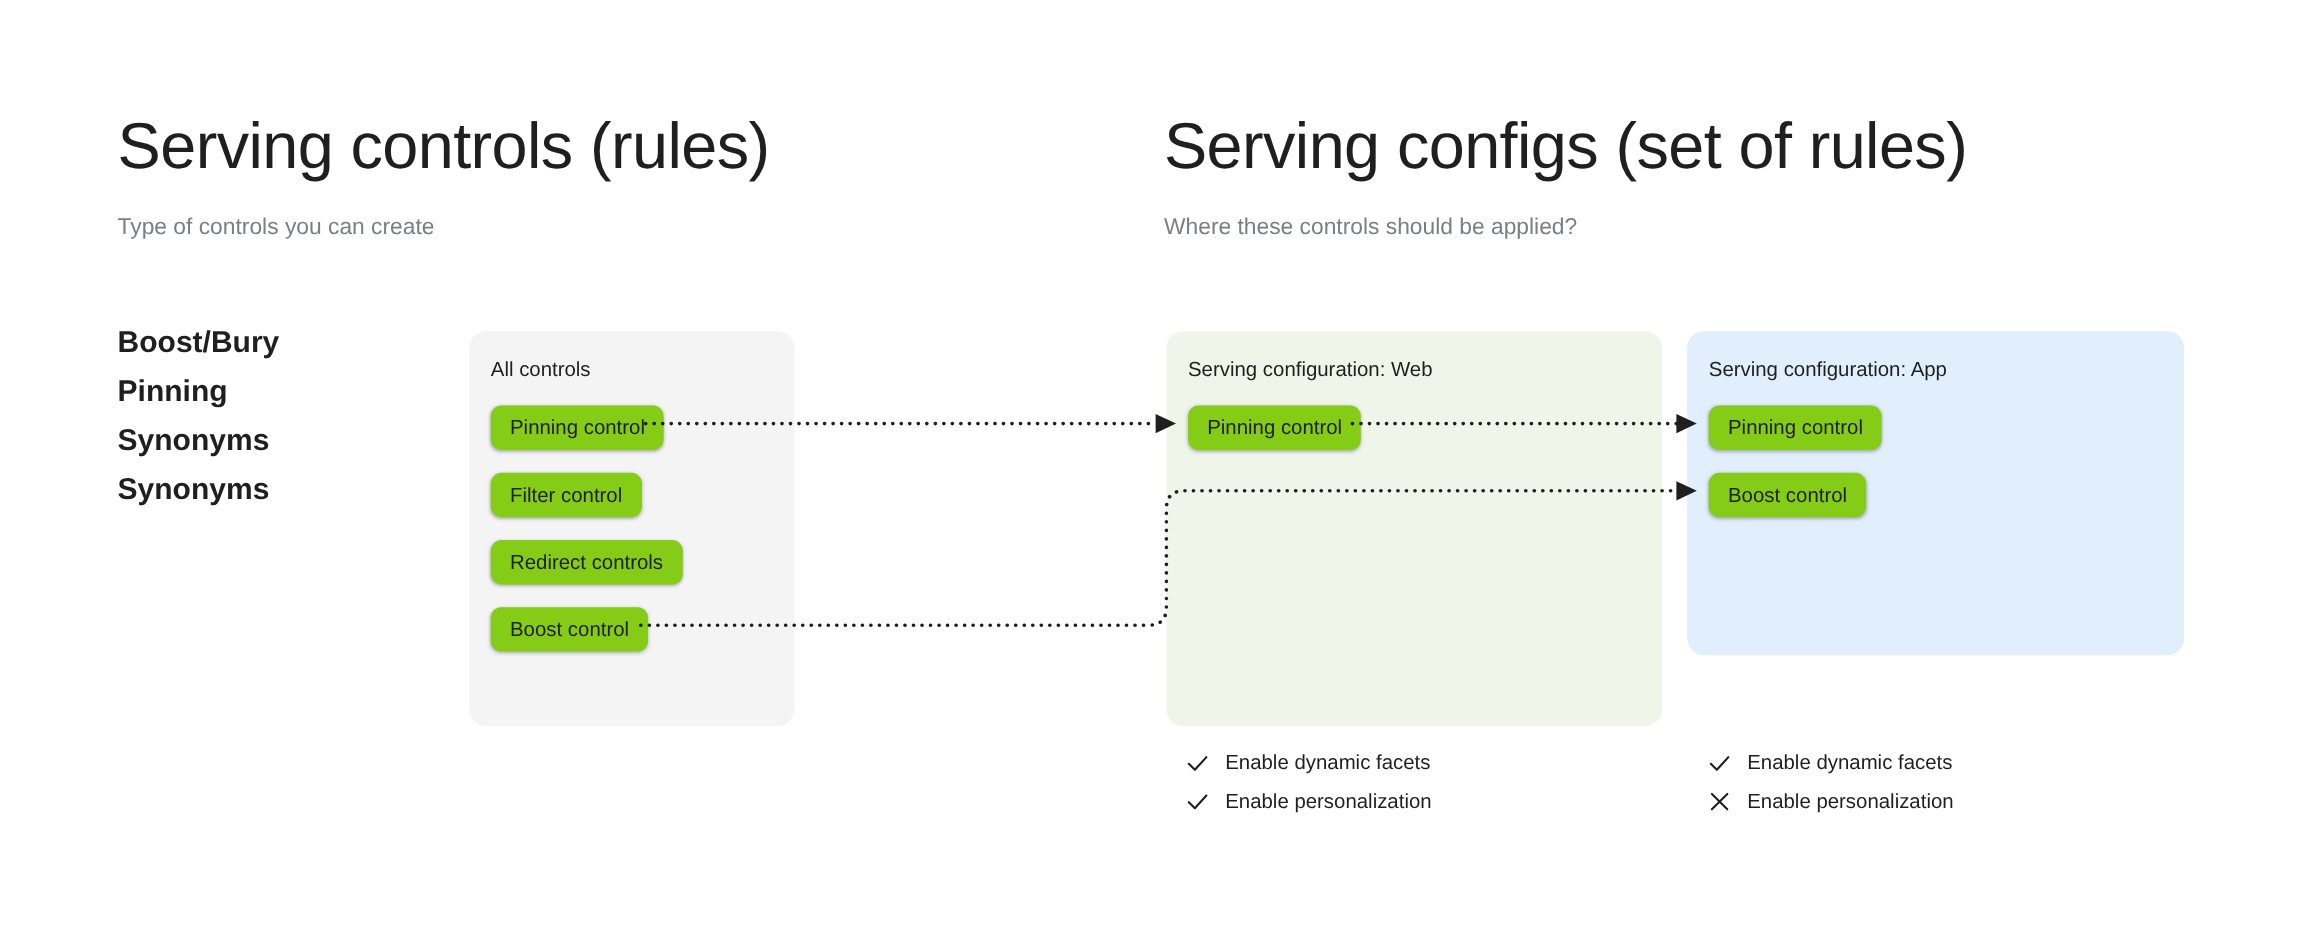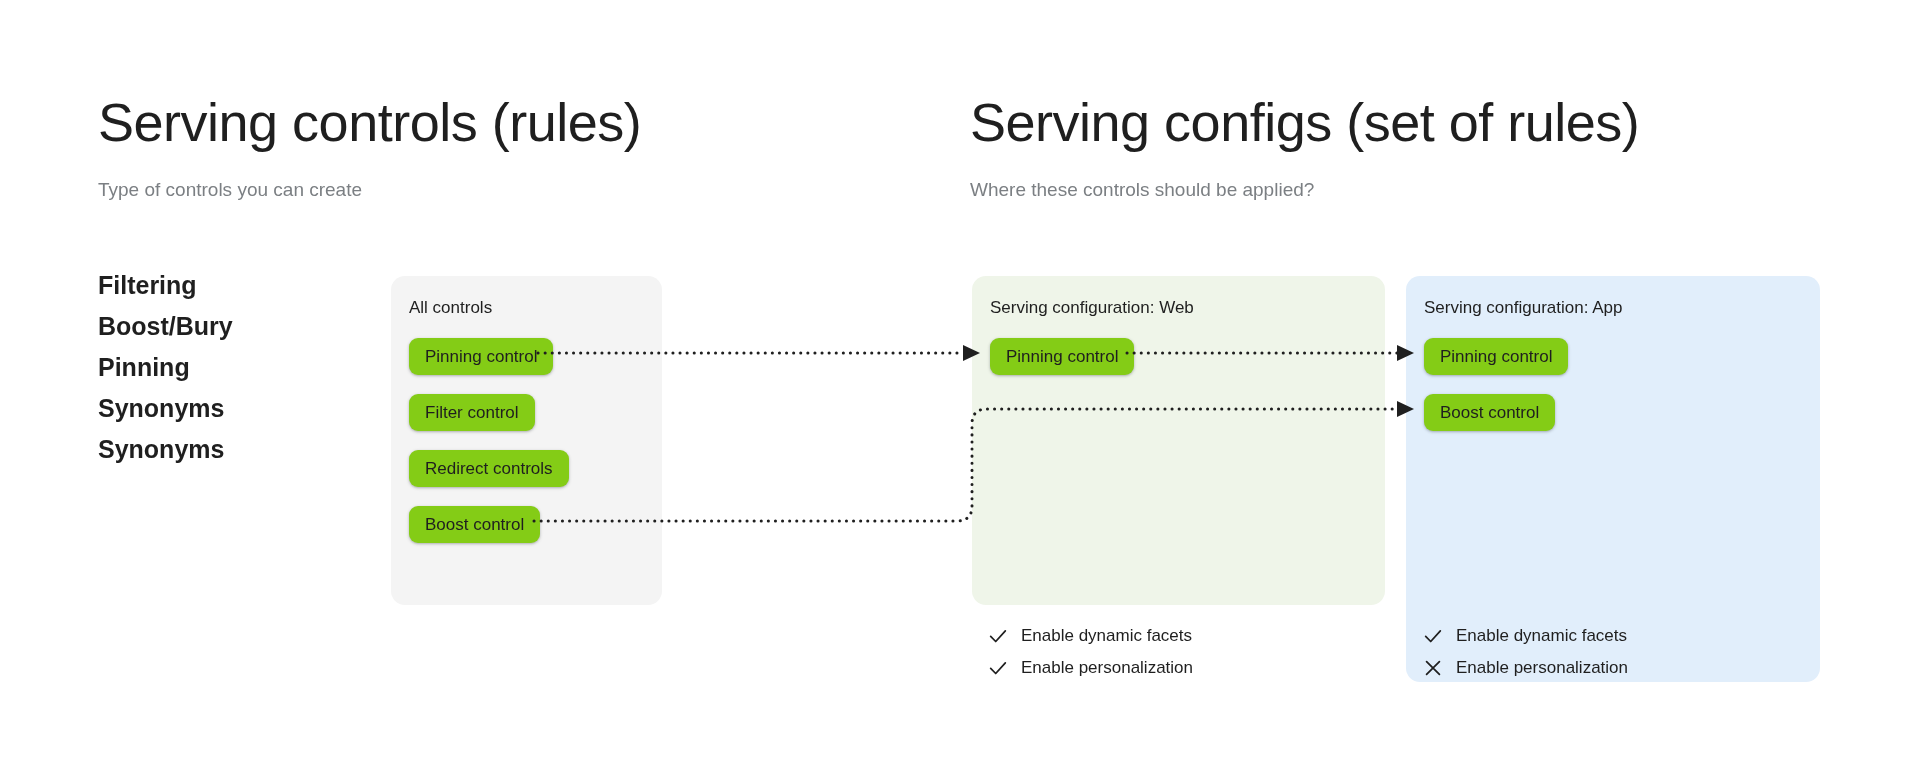--- a/index.html
+++ b/index.html
@@ -80,21 +80,21 @@
     width: 271px; height: 329px;
     background: #f4f4f4;
   }
   #card-web {
     left: 972px;  top: 276px;
     width: 413px; height: 329px;
     background: #eff5e9;
   }
   #card-app {
     left: 1406px; top: 276px;
-    width: 414px; height: 406px;
+    width: 414px; height: 270px;
     background: #e1eefb;
   }
 
   
   .chip {
     position: absolute;
     display: inline-flex;
     align-items: center;
     height: 37px;
     padding: 0 16px;
@@ -155,21 +155,20 @@
 
 <div id="stage">
 
   <div id="left-title" class="section-title">Serving controls (rules)</div>
   <div id="left-sub" class="section-sub">Type of controls you can create</div>
 
   <div id="right-title" class="section-title">Serving configs (set of rules)</div>
   <div id="right-sub" class="section-sub">Where these controls should be applied?</div>
 
   <div id="control-types">
-    <div class="type-item">Filtering</div>
     <div class="type-item">Boost/Bury</div>
     <div class="type-item">Pinning</div>
     <div class="type-item">Synonyms</div>
     <div class="type-item">Synonyms</div>
   </div>
 
   <div id="card-all" class="card">
     <div class="card-title">All controls</div>
     <div class="chip" style="left:18px; top:62px;">Pinning control</div>
     <div class="chip" style="left:18px; top:118px;">Filter control</div>

